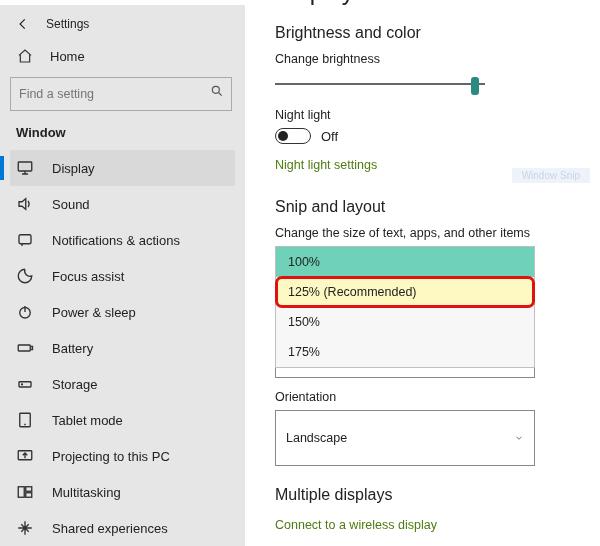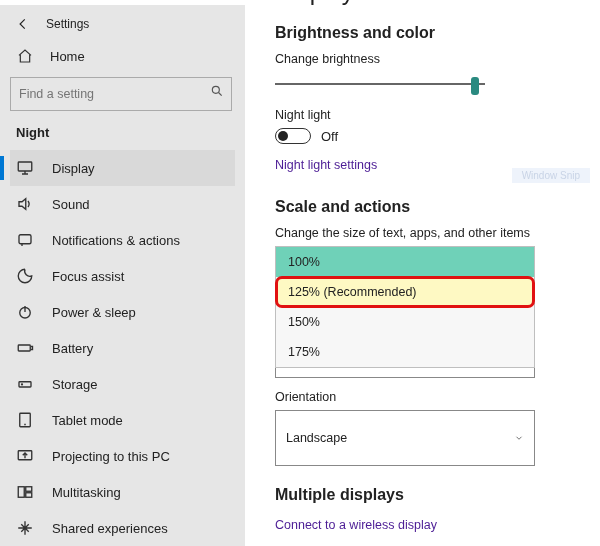--- a/index.html
+++ b/index.html
@@ -14,29 +14,29 @@
   .search .sicon { position: absolute; right: 8px; top: 7px; color: #555; }
   .section-title { font-weight: 600; font-size: 13px; padding: 0 6px 10px 6px; }
   .nav { display: flex; flex-direction: column; }
   .nav-item { display: flex; align-items: center; gap: 18px; padding: 8px 6px 8px 6px; font-size: 13px; cursor: pointer; position: relative; height: 36px; }
   .nav-item.active { background: #d9d9d9; }
   .nav-item.active::before { content:""; position:absolute; left:-10px; top:6px; bottom:6px; width:4px; background:#0078d4; }
   .nav-icon { width: 18px; height: 18px; display:flex; align-items:center; justify-content:center; color:#333; flex-shrink:0; }
   .main { flex: 1; background: #fff; padding: 20px 22px 0 30px; position: relative; overflow: hidden; }
   .annot { position: absolute; top: 6px; right: 20px; color: #1040c0; font-size: 18px; font-family: "Comic Sans MS", cursive; }
   h1 { font-weight: 400; font-size: 24px; margin-bottom: 18px; }
-  h2 { font-weight: 700; font-size: 16px; margin: 12px 0 10px 0; }
+  h2 { font-weight: 400; font-size: 16px; margin: 12px 0 10px 0; }
   .label { font-size: 12.5px; margin: 8px 0 6px 0; }
   .slider-wrap { position: relative; width: 210px; height: 20px; margin: 8px 0 14px 0; }
   .slider-track { position:absolute; top:9px; left:0; right:0; height:2px; background:#666; }
   .slider-thumb { position:absolute; top:3px; width:8px; height:18px; background:#2a8a80; border-radius:3px; }
   .toggle-row { display:flex; align-items:center; gap:10px; margin-bottom:10px; }
   .toggle { width:36px; height:16px; border:1px solid #333; border-radius:9px; position:relative; background:#fff; cursor:pointer; }
   .toggle .knob { position:absolute; width:10px; height:10px; border-radius:50%; background:#222; top:2px; left:2px; }
-  .link { color:#4c1d95; font-size:12.5px; cursor:pointer; margin:4px 0 14px 0; display:inline-block; }
+  .link { color:#4d7c0f; font-size:12.5px; cursor:pointer; margin:4px 0 14px 0; display:inline-block; }
   .dropdown-open { width:260px; border:1px solid #bfbfbf; background:#f7f7f7; }
   .dd-option { padding:8px 12px; font-size:12.5px; cursor:pointer; }
   .dd-option.sel { background:#6fd1b8; }
   .dd-option.rec { outline:3px solid #e11111; outline-offset:-2px; background:#fef9c3;border-radius:6px; }
   .dd-edge { border:1px solid #888; border-top:none; width:260px; height:10px; }
   .select { width:260px; border:1px solid #888; padding:20px 10px; font-size:12.5px; display:flex; justify-content:space-between; align-items:center; margin-top:4px; cursor:pointer; }
   .select .chev { font-size:10px; color:#555; }
   .snip { position:absolute; right:10px; top:210px; background:#eef3fb; color:#c9d4e6; font-size:10px; padding:2px 10px; }
   svg { display:block; }
 </style>
@@ -63,21 +63,21 @@
     </div>
     <div class="search">
       <input type="text" placeholder="Find a setting" style="">
       <span class="sicon">
         <svg width="14" height="14" viewBox="0 0 24 24" fill="none" stroke="#555" stroke-width="2">
             <circle cx="10" cy="10" r="6"></circle>
             <path d="M15 15 L20 20"></path>
           </svg>
       </span>
     </div>
-    <div class="section-title">Night</div>
+    <div class="section-title">Window</div>
     <div class="nav">
       <div class="nav-item active">
         <span class="nav-icon">
             <svg width="18" height="18" viewBox="0 0 24 24" fill="none" stroke="#333" stroke-width="1.8">
               <rect x="3" y="4" width="18" height="12" rx="1"></rect>
               <path d="M8 20 H16 M12 16 V20"></path>
             </svg>
           </span>
         <span>Display</span>
       </div>
@@ -188,21 +188,21 @@
     <div class="toggle-row">
       <div class="toggle">
           <div class="knob"></div>
         </div>
       <span>Off</span>
     </div>
     <span class="link">Night light settings</span>
 
     <div class="snip">Window Snip</div>
 
-    <h2>Scale and actions</h2>
+    <h2>Snip and layout</h2>
     <div class="label">Change the size of text, apps, and other items</div>
     <div class="dropdown-open">
       <div class="dd-option sel">100%</div>
       <div class="dd-option rec">125% (Recommended)</div>
       <div class="dd-option">150%</div>
       <div class="dd-option">175%</div>
     </div>
     <div class="dd-edge"></div>
 
     <div class="label" style="margin-top:12px">Orientation</div>

